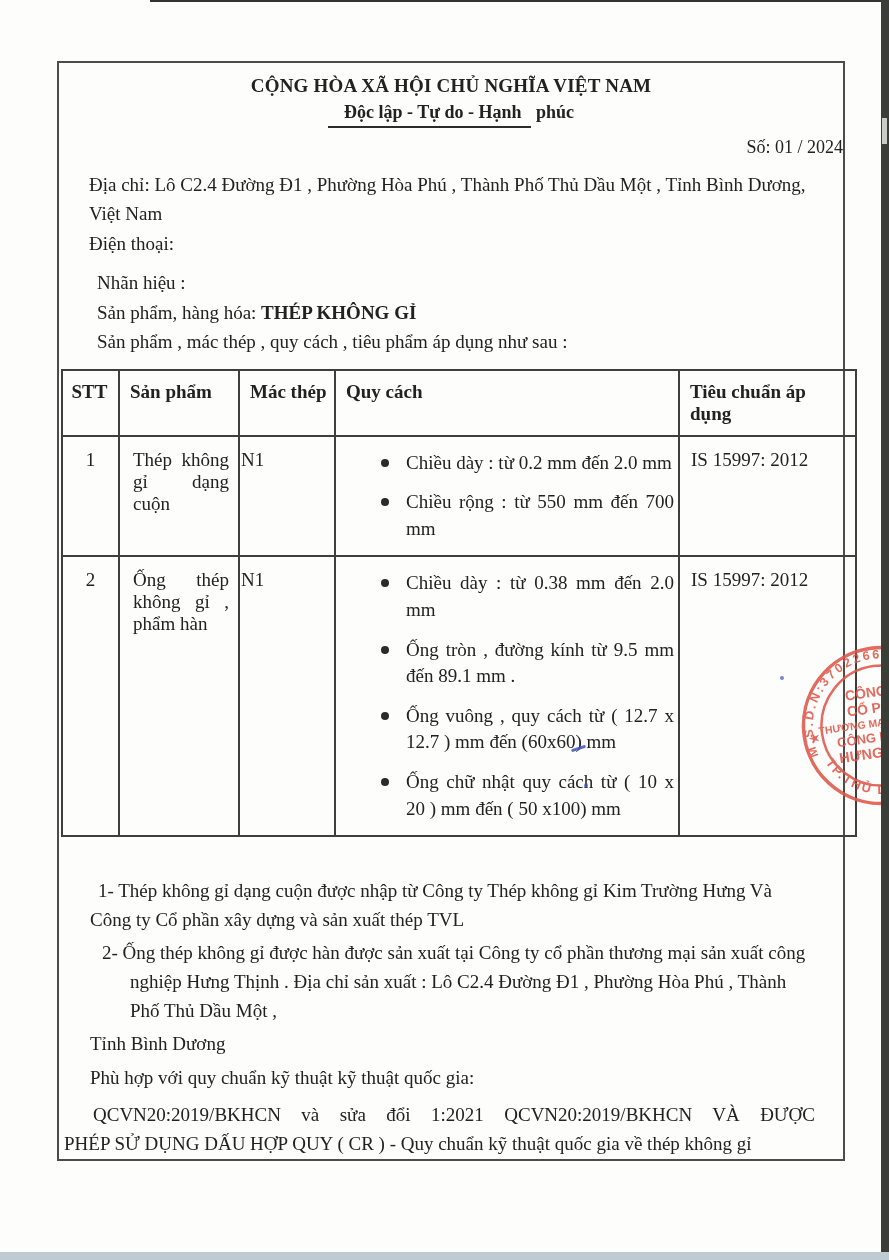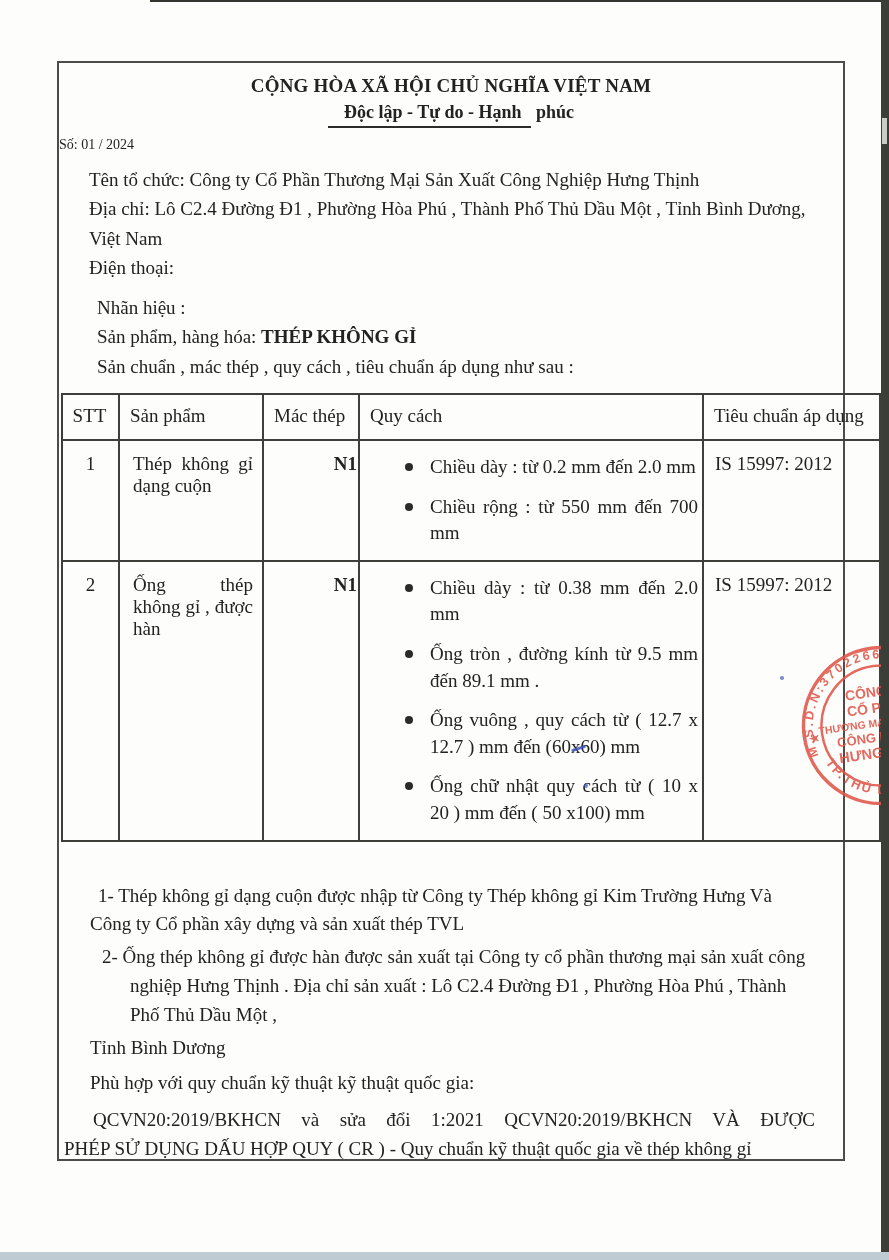--- a/index.html
+++ b/index.html
@@ -17,49 +17,49 @@
 
   .frame {
     position:absolute; left:57px; top:61px; width:788px; height:1100px;
     border:2px solid #4c4c48; box-sizing:border-box;
   }
 
   .nat-header { text-align:center; margin-top:12px; font-weight:bold; font-size:19px; letter-spacing:0.2px;font-family:Liberation Serif, serif; }
   .motto-wrap { text-align:center; margin-top:5px; font-weight:bold; font-size:18px; }
   .motto-underlined { border-bottom:2px solid #2c2c2a; padding:0 10px 3px 16px; display:inline-block; }
   .doc-title { text-align:center; margin-top:27px; font-weight:bold; font-size:24px; letter-spacing:0.5px; }
-  .doc-number { text-align:left; margin-top:9px; font-size:14px; }
+  .doc-number { text-align:right; margin-top:9px; font-size:18px; }
 
   .body-text { font-size:19px; line-height:1.55; }
   .org-block { margin:12px 28px 0 30px; }
   .product-block { margin:10px 28px 0 38px; }
   .product-block p, .org-block p { margin:0; }
   .bold { font-weight:bold; }
   .mt6 { margin-top:6px; }
 
   table.spec {
     border-collapse:collapse; table-layout:fixed;
     margin:12px 0 0 2px; width:786px;
     font-size:19px;
   }
   table.spec th, table.spec td {
     border:2px solid #3e3e3a; vertical-align:top; box-sizing:border-box;
   }
   th.c-stt  { width:57px; }
-  th.c-prod { width:144px; }
+  th.c-prod { width:120px; }
   th.c-grade{ width:96px; }
   th.c-spec { width:344px; }
   th.c-std  { width:177px; }
-  table.spec th { font-weight:normal; text-align:left; padding:10px 6px 10px 10px; height:46px; }
+  table.spec th { font-weight:bold; text-align:left; padding:10px 6px 10px 10px; height:46px; }
   table.spec th.c-stt { text-align:center; padding-left:4px; }
   tr.row-1 td { height:91px; }
   tr.row-2 td { height:235px; }
   td.cell-stt { text-align:center; padding-top:12px; }
   td.cell-prod { padding:12px 9px 0 13px; text-align:justify; }
-  td.cell-grade { text-align:right; padding-top:12px;font-weight:bold; }
+  td.cell-grade { text-align:left; padding-top:12px; }
   td.cell-spec { padding:13px 0 0 0; }
   td.cell-std { padding:12px 6px 16px 11px; }
   ul.spec-list { list-style:none; margin:0; padding:0; }
   ul.spec-list li {
     position:relative; margin:0 0 13px 70px; padding-right:4px;
     text-align:justify; line-height:1.4;
   }
   ul.spec-list li .dot {
     position:absolute; left:-25px; top:9px; width:8px; height:8px;
     border-radius:50%; background:#2a2a28; display:block;
@@ -95,29 +95,28 @@
 
   <div class="frame">
 
     <div class="nat-header">CỘNG HÒA XÃ HỘI CHỦ NGHĨA VIỆT NAM</div>
 
     <div class="motto-wrap"><span class="motto-underlined">Độc lập - Tự do - Hạnh</span><span> phúc</span></div>
 
     <div class="doc-number">Số: 01 / 2024</div>
 
     <div class="org-block body-text">
-      <p>Tên tổ chức: Công ty Cổ Phần Thương Mại Sản Xuất Công Nghiệp Hưng Thịnh</p>
       <p>Địa chỉ: Lô C2.4 Đường Đ1 , Phường Hòa Phú , Thành Phố Thủ Dầu Một , Tỉnh Bình Dương, Việt Nam</p>
       <p class="mt6">Điện thoại:</p>
     </div>
 
     <div class="product-block body-text">
       <p>Nhãn hiệu :</p>
       <p><span>Sản phẩm, hàng hóa: </span><span class="bold">THÉP KHÔNG GỈ</span></p>
-      <p class="mt6">Sản chuẩn , mác thép , quy cách , tiêu chuẩn áp dụng như sau :</p>
+      <p class="mt6">Sản phẩm , mác thép , quy cách , tiêu phẩm áp dụng như sau :</p>
     </div>
 
     <table class="spec">
       <tbody>
           <tr>
         <th class="c-stt">STT</th>
         <th class="c-prod">Sản phẩm</th>
         <th class="c-grade">Mác thép</th>
         <th class="c-spec">Quy cách</th>
         <th class="c-std">Tiêu chuẩn áp dụng</th>
@@ -129,21 +128,21 @@
         <td class="cell-spec">
           <ul class="spec-list">
             <li><span class="dot"></span><span>Chiều dày : từ 0.2 mm đến 2.0 mm</span></li>
             <li><span class="dot"></span><span>Chiều rộng : từ 550 mm đến 700 mm</span></li>
           </ul>
         </td>
         <td class="cell-std">IS 15997: 2012</td>
       </tr>
       <tr class="row-2">
         <td class="cell-stt">2</td>
-        <td class="cell-prod">Ống thép không gỉ , được hàn</td>
+        <td class="cell-prod">Ống thép không gỉ , phẩm hàn</td>
         <td class="cell-grade">N1</td>
         <td class="cell-spec">
           <ul class="spec-list">
             <li><span class="dot"></span><span>Chiều dày : từ 0.38 mm đến 2.0 mm</span></li>
             <li><span class="dot"></span><span>Ống tròn , đường kính từ 9.5 mm đến 89.1 mm .</span></li>
             <li><span class="dot"></span><span>Ống vuông , quy cách từ ( 12.7 x 12.7 ) mm đến (60x60) mm</span></li>
             <li><span class="dot"></span><span>Ống chữ nhật quy cách từ ( 10 x 20 ) mm đến ( 50 x100) mm</span></li>
           </ul>
         </td>
         <td class="cell-std">IS 15997: 2012</td>

